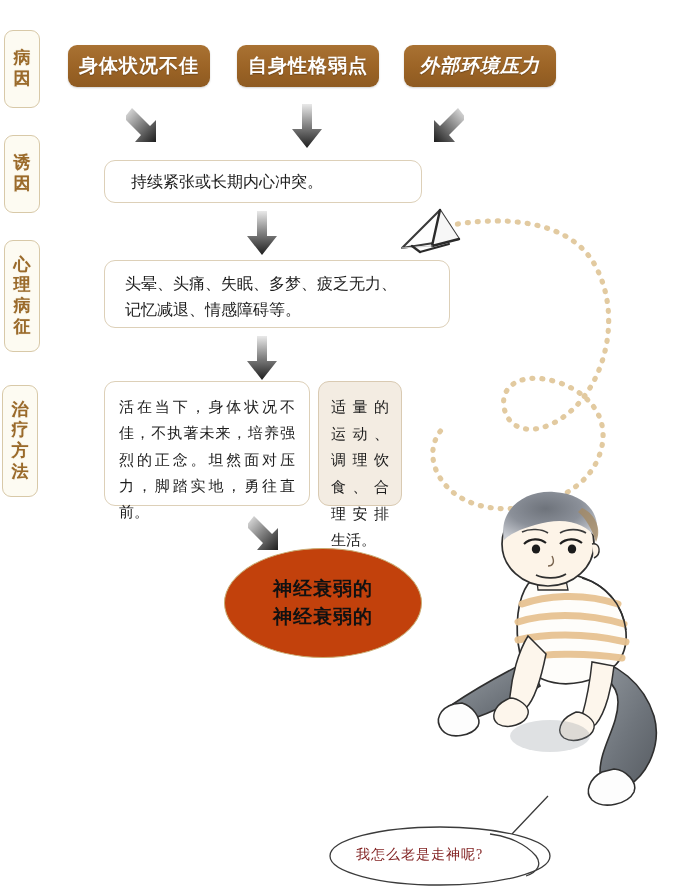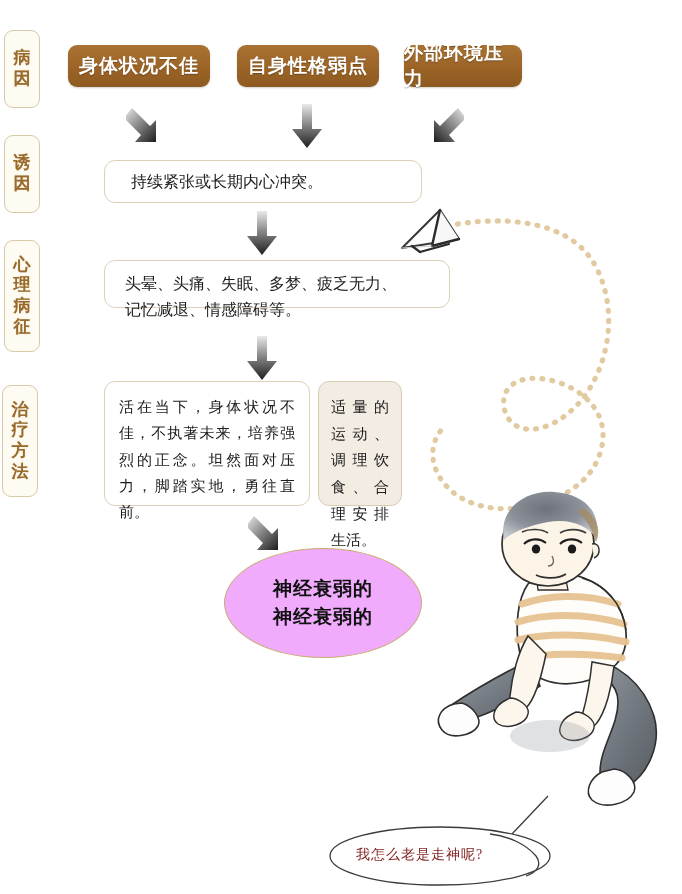--- a/index.html
+++ b/index.html
@@ -72,21 +72,21 @@
     border-radius: 50%;
     display: flex;
     flex-direction: column;
     align-items: center;
     justify-content: center;
     color: #111;
     font-family: "Liberation Sans","DejaVu Sans",sans-serif;
     font-weight: bold;
     font-size: 19px;
     line-height: 1.5;
-    background: #f0abfc;
+    background: #c2410c;
     letter-spacing: 1px;
   }
 
   
   .arrow { position: absolute; }
 
   
   .bubble-text {
     position: absolute;
     font-family: "Liberation Serif","DejaVu Serif",serif;
@@ -152,21 +152,21 @@
 
   <div class="stage-label" style="left:2px; top:385px; width:36px; height:112px;">
     <span>治</span>
     <span>疗</span>
     <span>方</span>
     <span>法</span>
   </div>
 
   <div class="cause-chip" style="left:68px; top:45px; width:142px;">身体状况不佳</div>
   <div class="cause-chip" style="left:237px; top:45px; width:142px;">自身性格弱点</div>
-  <div class="cause-chip" style="left:404px; top:45px; width:118px;">外部环境压力</div>
+  <div class="cause-chip" style="left:404px; top:45px; width:152px;font-style:italic;">外部环境压力</div>
 
   <svg class="arrow" style="left:126px; top:104px;" width="46" height="46" viewBox="0 0 46 46">
     <path d="M6 4 L24 22 L30 16 L30 38 L9 38 L15 31 L-2 14 Z" transform="rotate(0 23 23)" fill="url(#arrGradDR)"></path>
   </svg>
 
   <svg class="arrow" style="left:290px; top:104px;" width="34" height="46" viewBox="0 0 34 46">
     <path d="M12 0 L22 0 L22 25 L32 25 L17 44 L2 25 L12 25 Z" fill="url(#arrGradV)"></path>
   </svg>
 
   <svg class="arrow" style="left:418px; top:104px;" width="46" height="46" viewBox="0 0 46 46">
@@ -174,21 +174,21 @@
   </svg>
 
   <div class="stmt-box" style="left:104px; top:160px; width:318px; height:43px; display:flex; align-items:center;">
     <span style="padding-left:12px;">持续紧张或长期内心冲突。</span>
   </div>
 
   <svg class="arrow" style="left:245px; top:211px;" width="34" height="46" viewBox="0 0 34 46">
     <path d="M12 0 L22 0 L22 25 L32 25 L17 44 L2 25 L12 25 Z" fill="url(#arrGradV)"></path>
   </svg>
 
-  <div class="stmt-box" style="left:104px; top:260px; width:346px; height:48px; padding-left:20px; padding-top:10px;">
+  <div class="stmt-box" style="left:104px; top:260px; width:346px; height:68px; padding-left:20px; padding-top:10px;">
     <div>头晕、头痛、失眠、多梦、疲乏无力、</div>
     <div>记忆减退、情感障碍等。</div>
   </div>
 
   <svg class="arrow" style="left:245px; top:336px;" width="34" height="46" viewBox="0 0 34 46">
     <path d="M12 0 L22 0 L22 25 L32 25 L17 44 L2 25 L12 25 Z" fill="url(#arrGradV)"></path>
   </svg>
 
   <div class="stmt-box just" style="left:104px; top:381px; width:206px; height:125px; padding:12px 14px;
               line-height:1.75; font-size:15px;">

